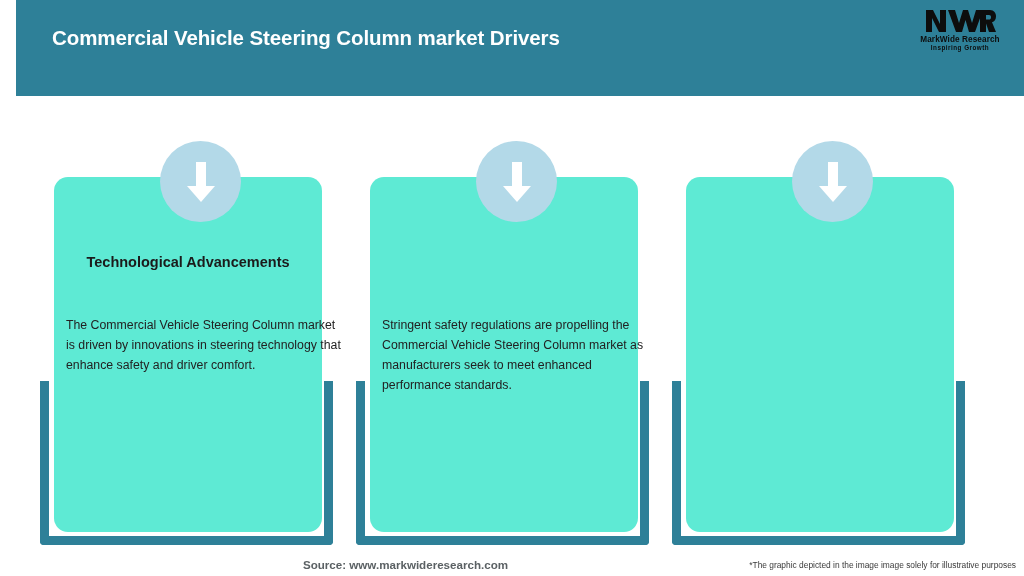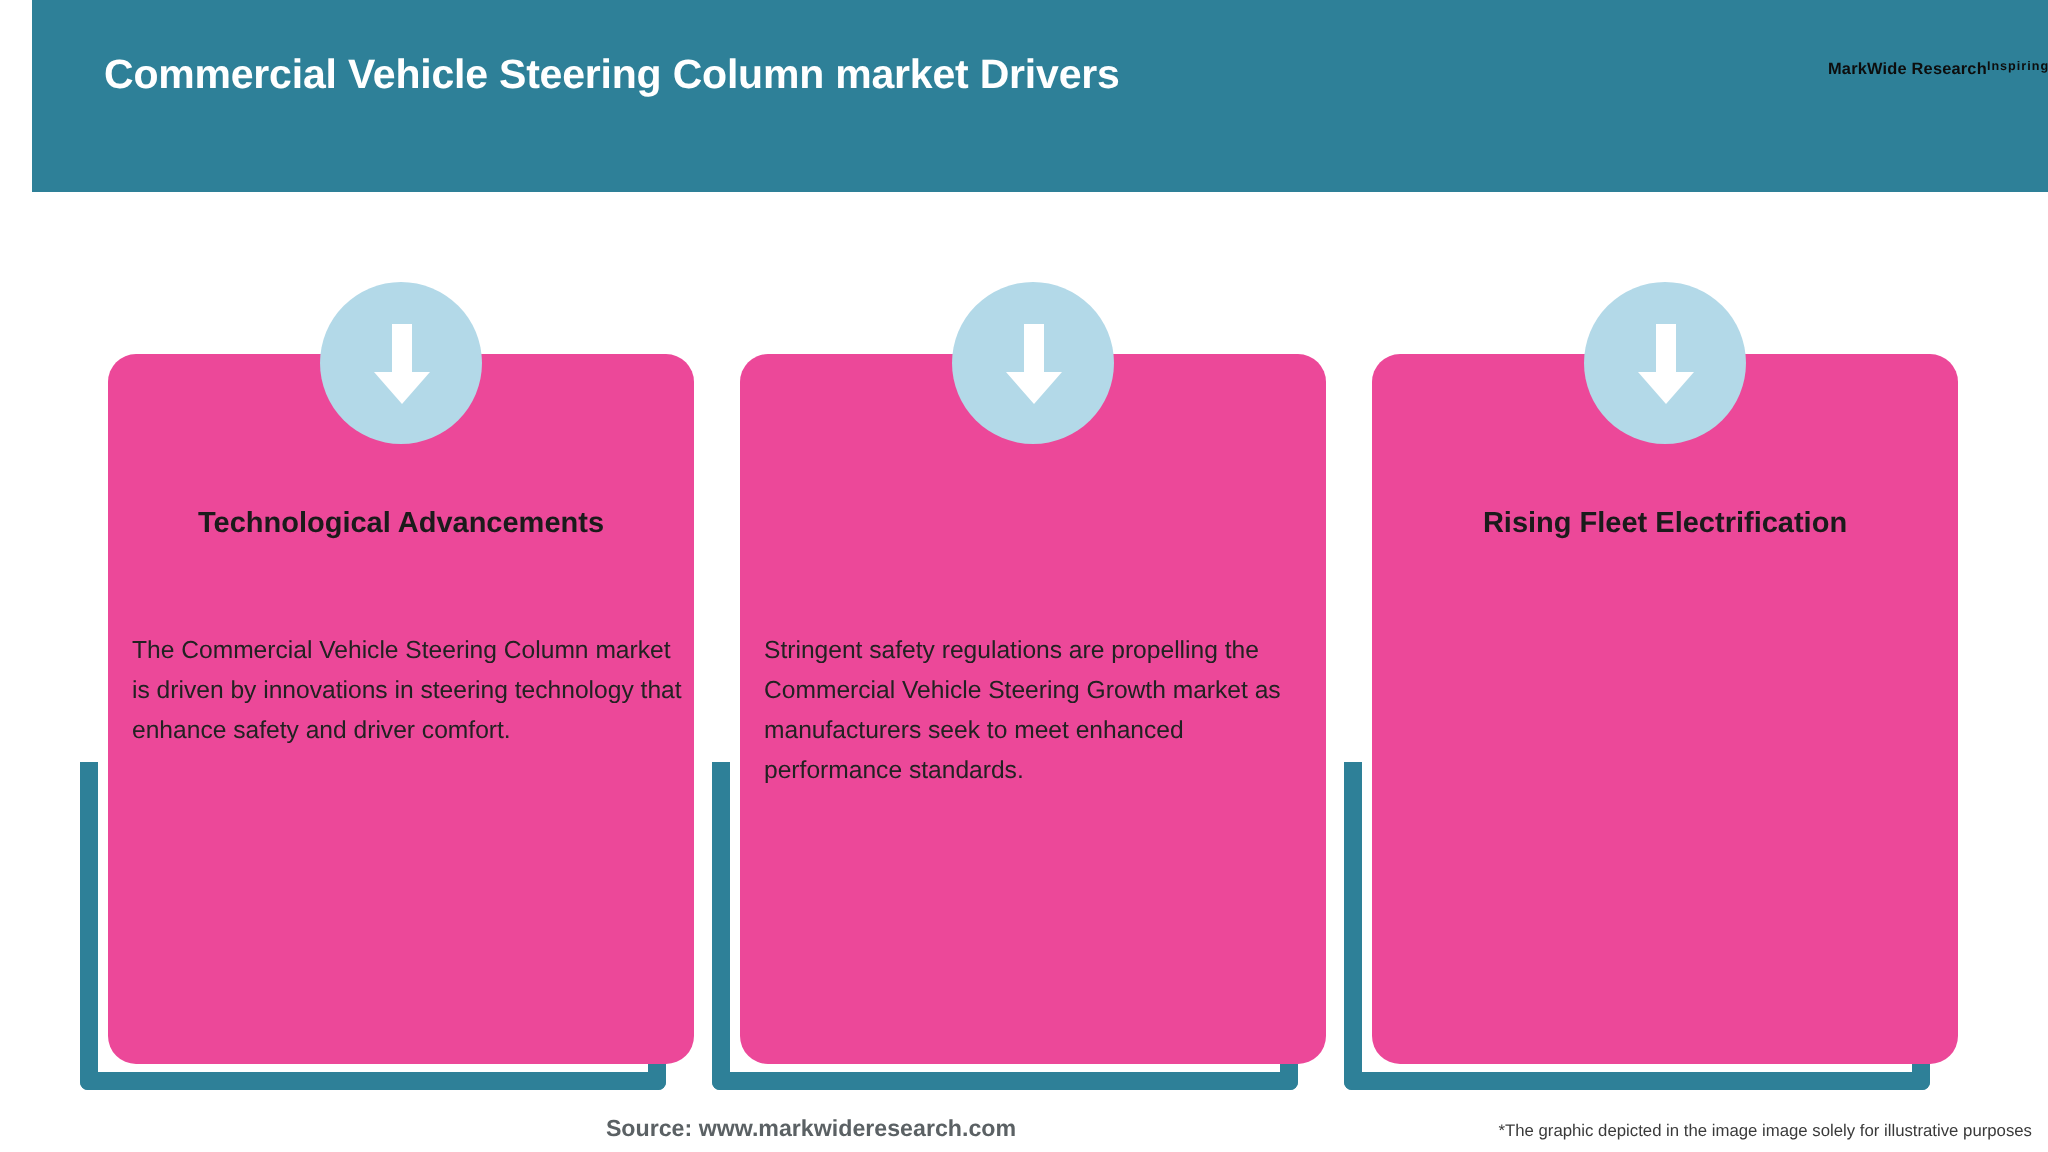--- a/index.html
+++ b/index.html
@@ -39,21 +39,21 @@
   }
 
   
   #brand-logo {
     position: absolute;
     right: 18px;
     top: 8px;
     width: 92px;
     height: 52px;
     display: flex;
-    flex-direction: row;
+    flex-direction: column;
     align-items: center;
     justify-content: flex-start;
   }
   #brand-logo .mark { display: block; }
   #logo-company-name {
     font-size: 8.2px;
     font-weight: bold;
     color: #0d0d0d;
     letter-spacing: 0.1px;
     line-height: 1.1;
@@ -84,23 +84,23 @@
     border-right: 9px solid #2e8098;
     border-bottom: 9px solid #2e8098;
     border-top: 0;
     border-radius: 0 0 4px 4px;
   }
 
   .card-body {
     position: absolute;
     left: 14px;
     top: 0;
-    width: 293px;
+    width: 268px;
     height: 355px;
-    background: #ec4899;
+    background: #5eead4;
     border-radius: 14px;
   }
 
   .card-title {
     position: absolute;
     left: 0;
     top: 76px;
     width: 100%;
     text-align: center;
     font-size: 14.5px;
@@ -190,30 +190,29 @@
 </div>
 
 <div class="card-group" style="left:356px; top:177px;">
   <div class="card-frame"></div>
   <div class="card-body">
     <div class="arrow-circle">
       <svg width="34" height="44" viewBox="0 0 34 44">
         <path d="M12 2 L22 2 L22 26 L31 26 L17 42 L3 26 L12 26 Z" fill="#ffffff"></path>
       </svg>
     </div>
-    <div class="card-text">Stringent safety regulations are propelling the Commercial Vehicle Steering Growth market as manufacturers seek to meet enhanced performance standards.</div>
+    <div class="card-text">Stringent safety regulations are propelling the Commercial Vehicle Steering Column market as manufacturers seek to meet enhanced performance standards.</div>
   </div>
 </div>
 
 <div class="card-group" style="left:672px; top:177px;">
   <div class="card-frame"></div>
   <div class="card-body">
     <div class="arrow-circle">
       <svg width="34" height="44" viewBox="0 0 34 44">
         <path d="M12 2 L22 2 L22 26 L31 26 L17 42 L3 26 L12 26 Z" fill="#ffffff"></path>
       </svg>
     </div>
-    <div class="card-title">Rising Fleet Electrification</div>
   </div>
 </div>
 
 <div id="source-label">Source: www.markwideresearch.com</div>
 <div id="disclaimer-label">*The graphic depicted in the image image solely for illustrative purposes</div>
 
 </body></html>

